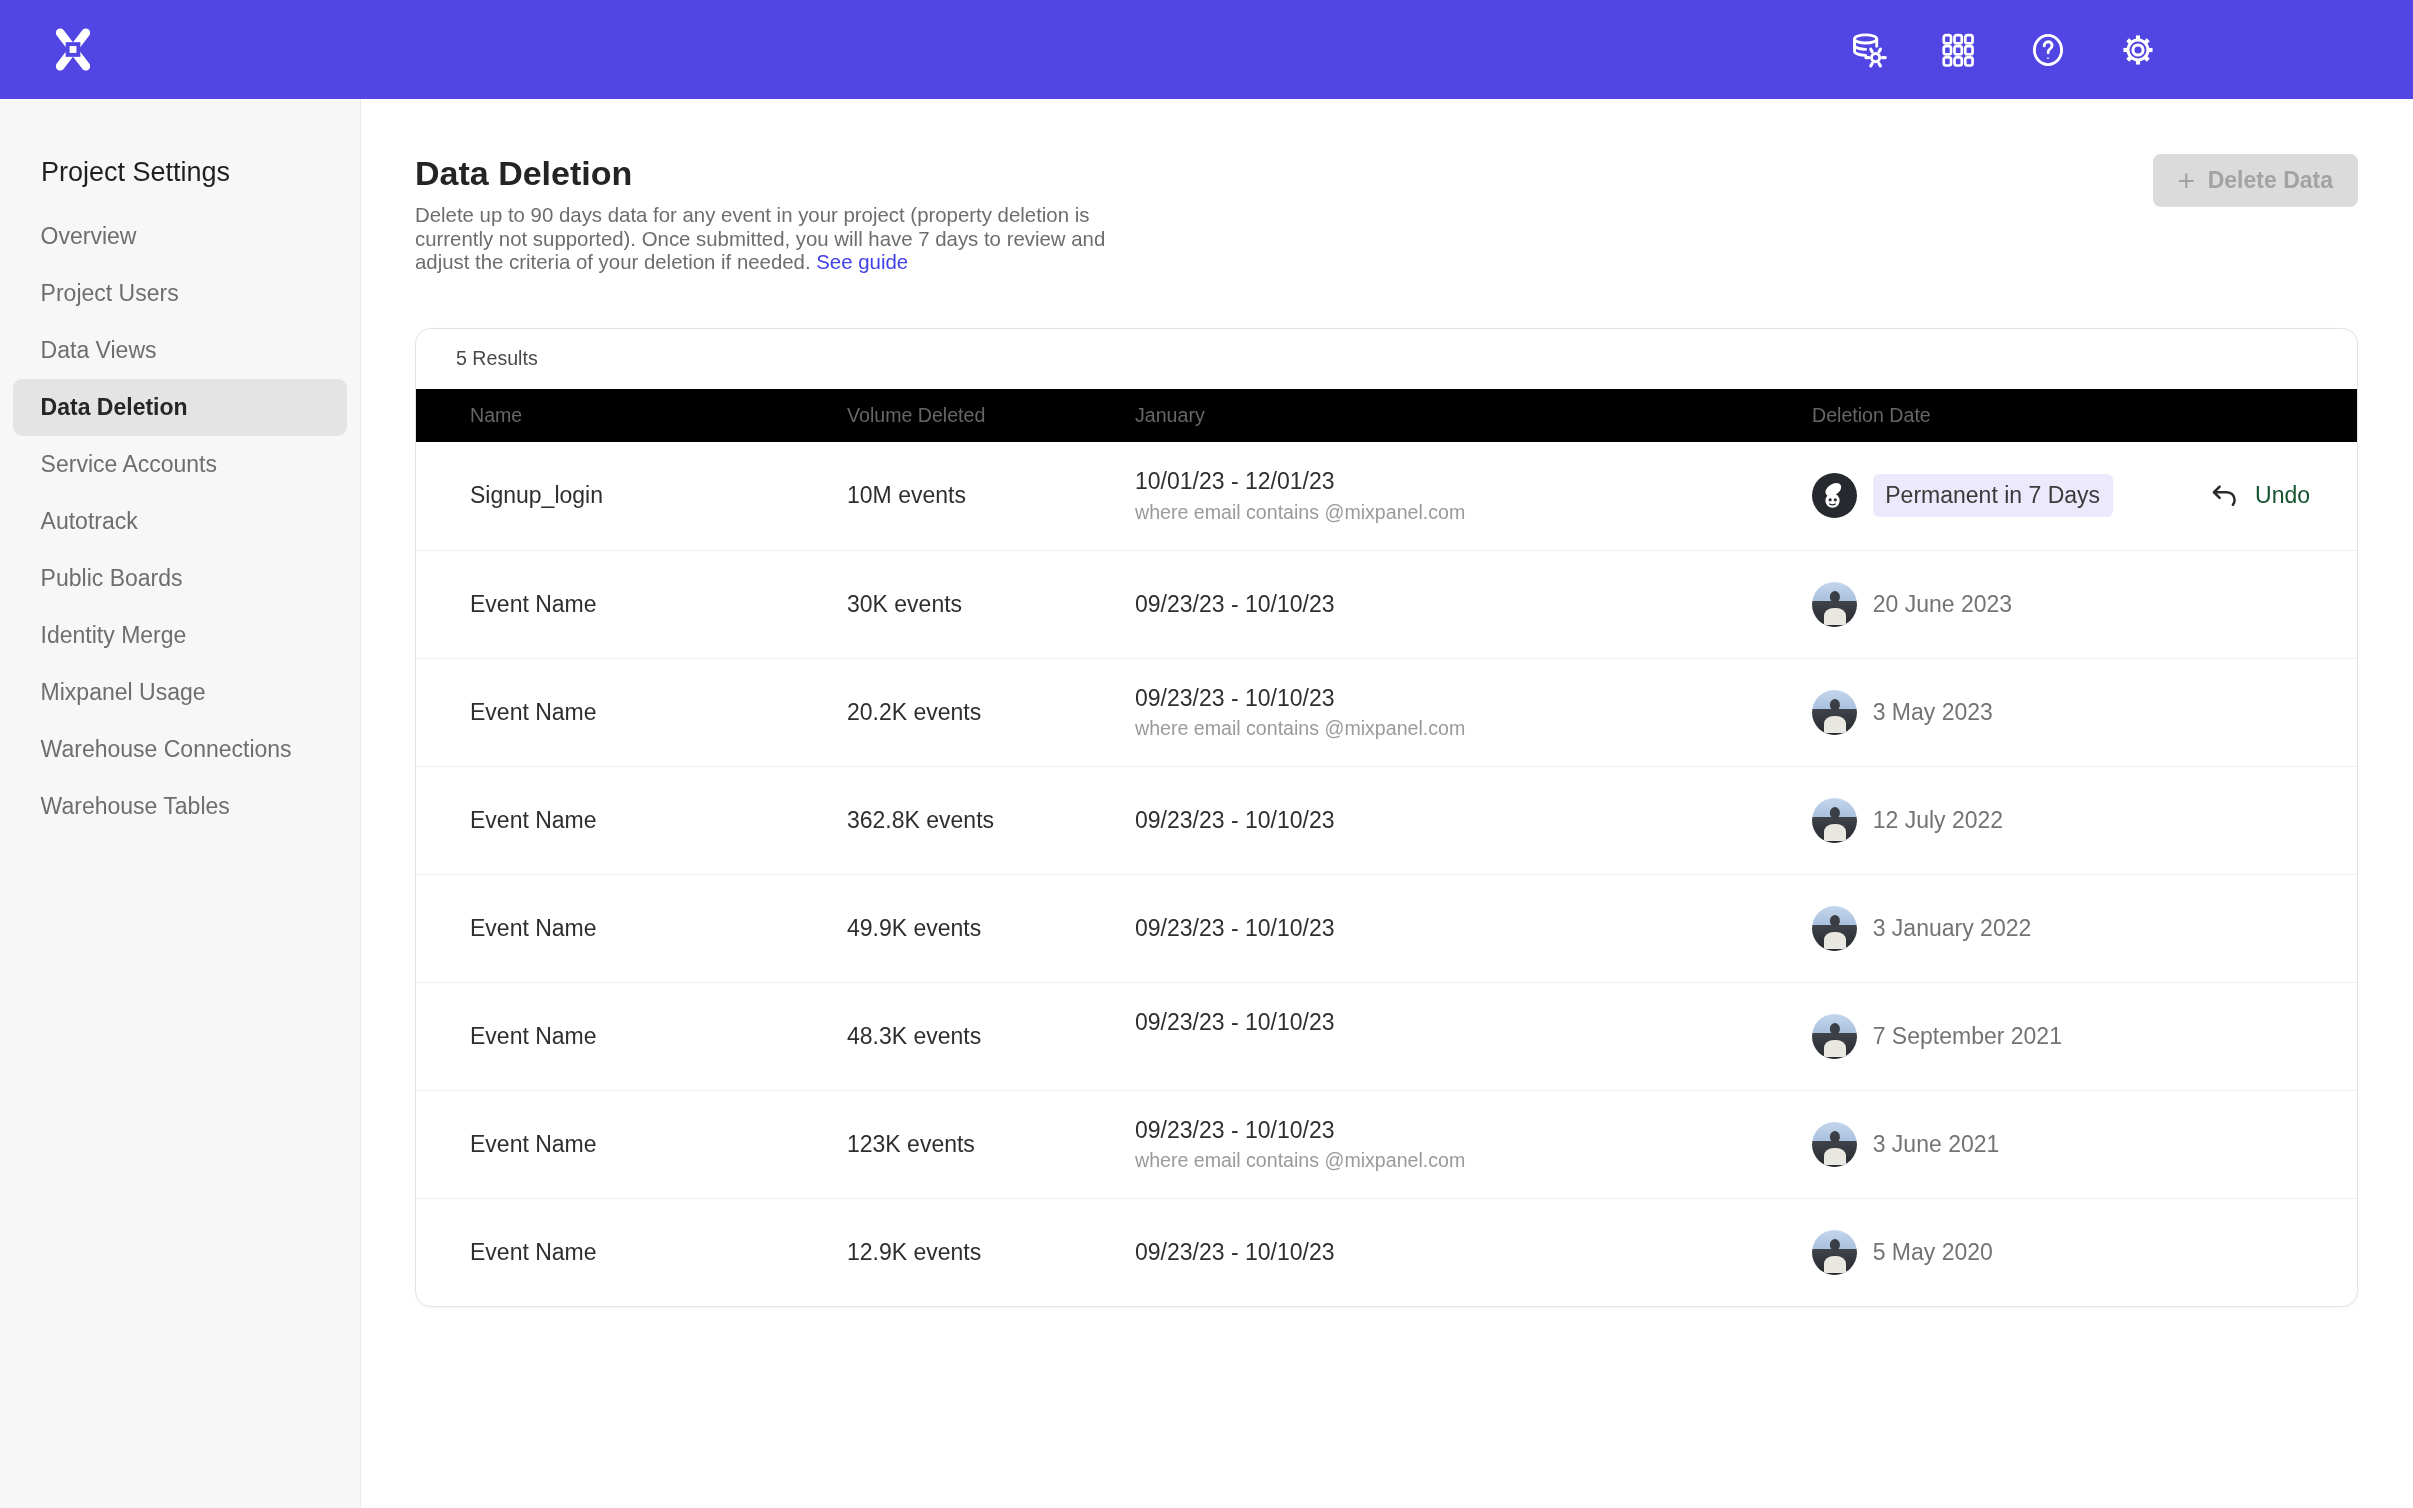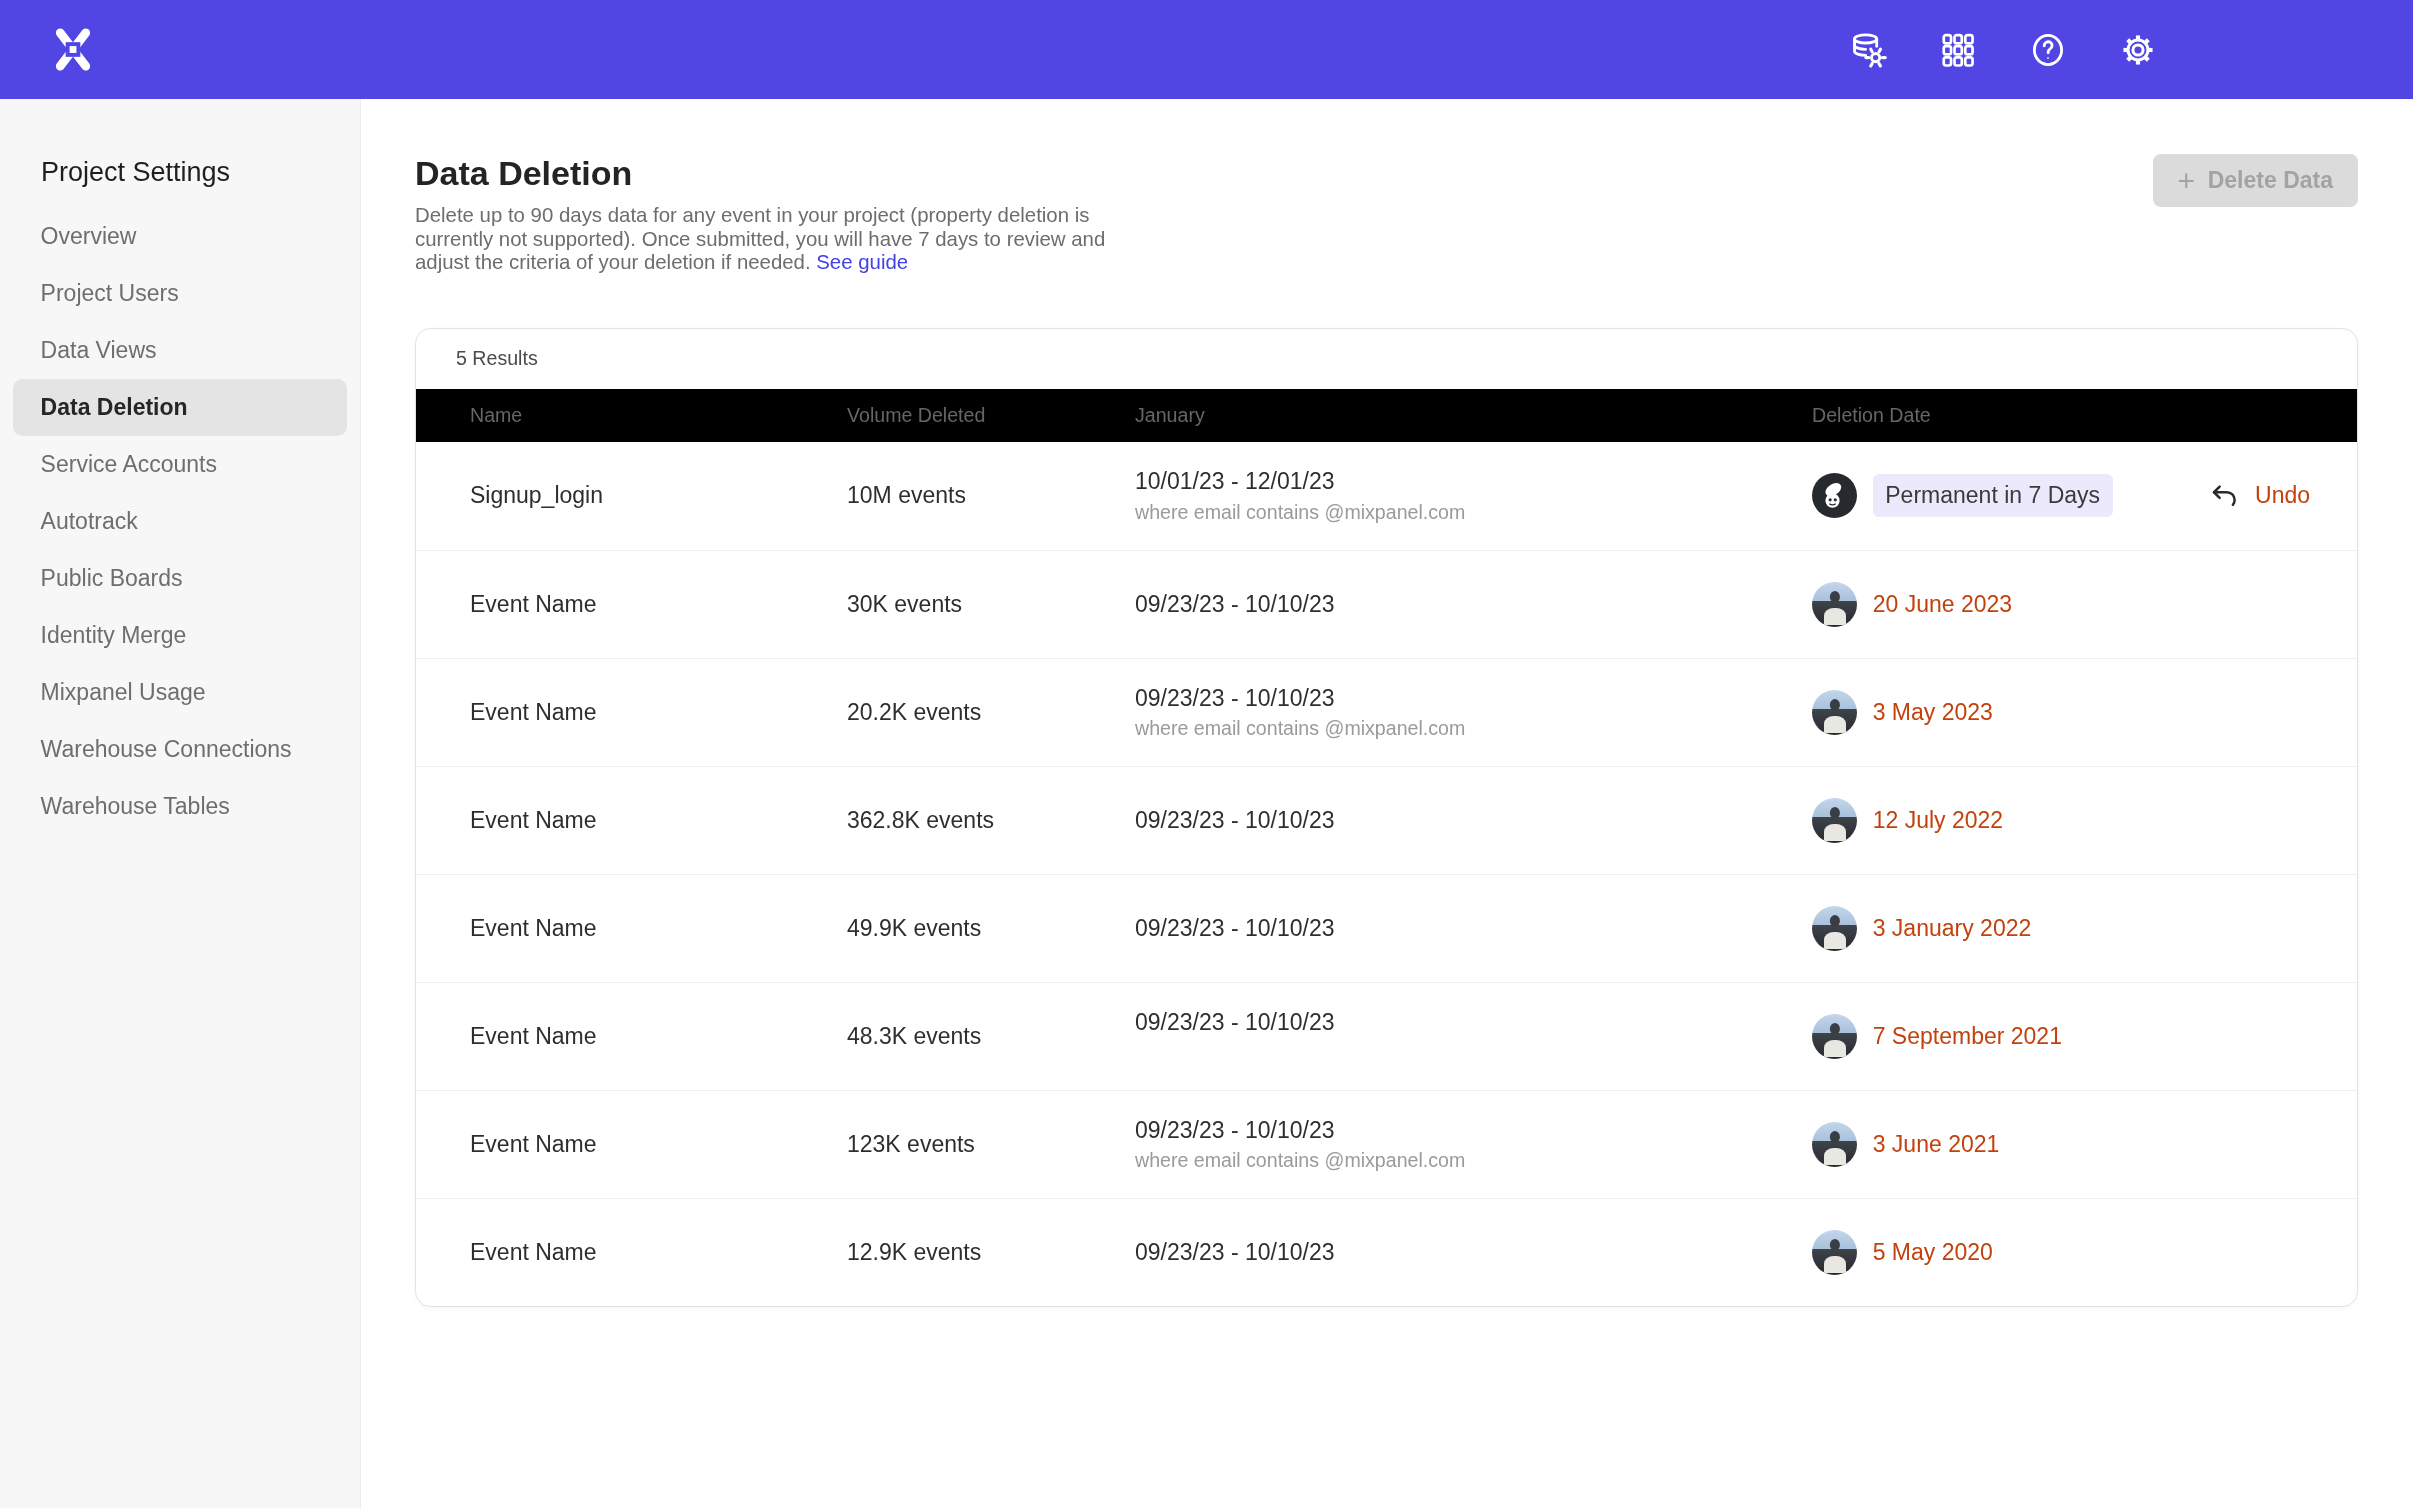--- a/index.html
+++ b/index.html
@@ -57,22 +57,22 @@
   .avatar{width:45px;height:45px;border-radius:50%;flex-shrink:0}
   .avatar-photo{background:linear-gradient(180deg,#c3d6ec 0%,#a9c1dd 42%,#3f434a 42%,#26292e 100%);
     position:relative;overflow:hidden}
   .avatar-photo::before{content:"";position:absolute;left:50%;top:9.4px;transform:translateX(-50%);
     width:10.2px;height:11.8px;border-radius:50%;background:#3a3e44}
   .avatar-photo::after{content:"";position:absolute;left:50%;bottom:1.6px;transform:translateX(-50%);
     width:22px;height:17.3px;border-radius:45% 45% 0 0;background:#e9e7e2}
   .avatar-dark{background:#26292E;display:flex;align-items:center;justify-content:center;overflow:hidden}
   .avatar-dark svg{width:100%;height:100%}
   .badge{background:var(--badge);border-radius:6.3px;padding:7.9px 12.6px;font-size:23px;color:#3a3a3a;white-space:nowrap}
-  .date-text{color:#c2410c;white-space:nowrap}
-  .undo{display:flex;align-items:center;gap:16px;margin-left:auto;cursor:pointer;color:#c2410c}
+  .date-text{color:#737373;white-space:nowrap}
+  .undo{display:flex;align-items:center;gap:16px;margin-left:auto;cursor:pointer;color:#14532d}
   .undo svg{width:30px;height:30px;display:block}
 </style>
 </head>
 <body>
 
 <div class="navbar">
   <svg class="logo" viewBox="0 0 44 48">
     <g stroke="#fff" stroke-width="9" stroke-linecap="round">
       <line x1="9" y1="7" x2="35" y2="41"></line>
       <line x1="35" y1="7" x2="9" y2="41"></line>

